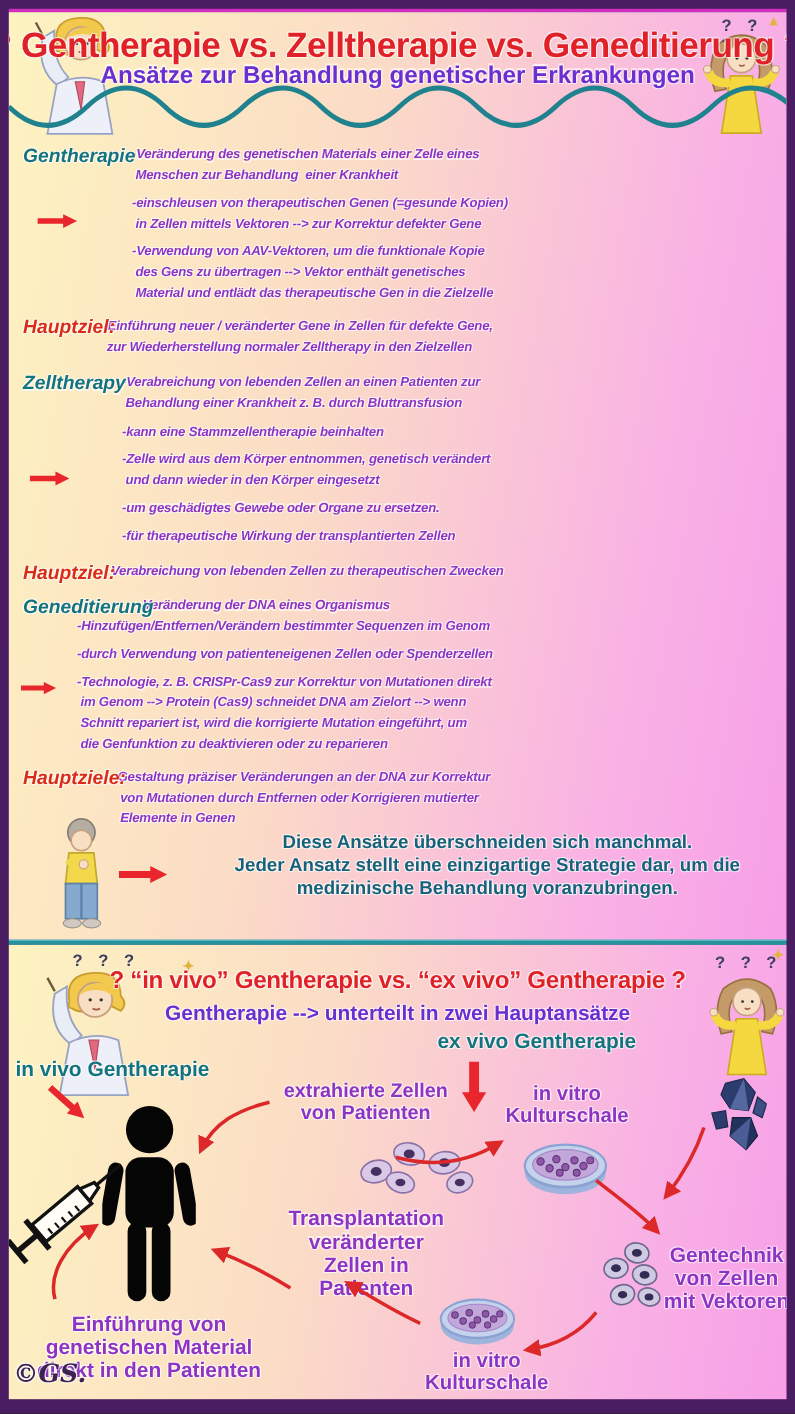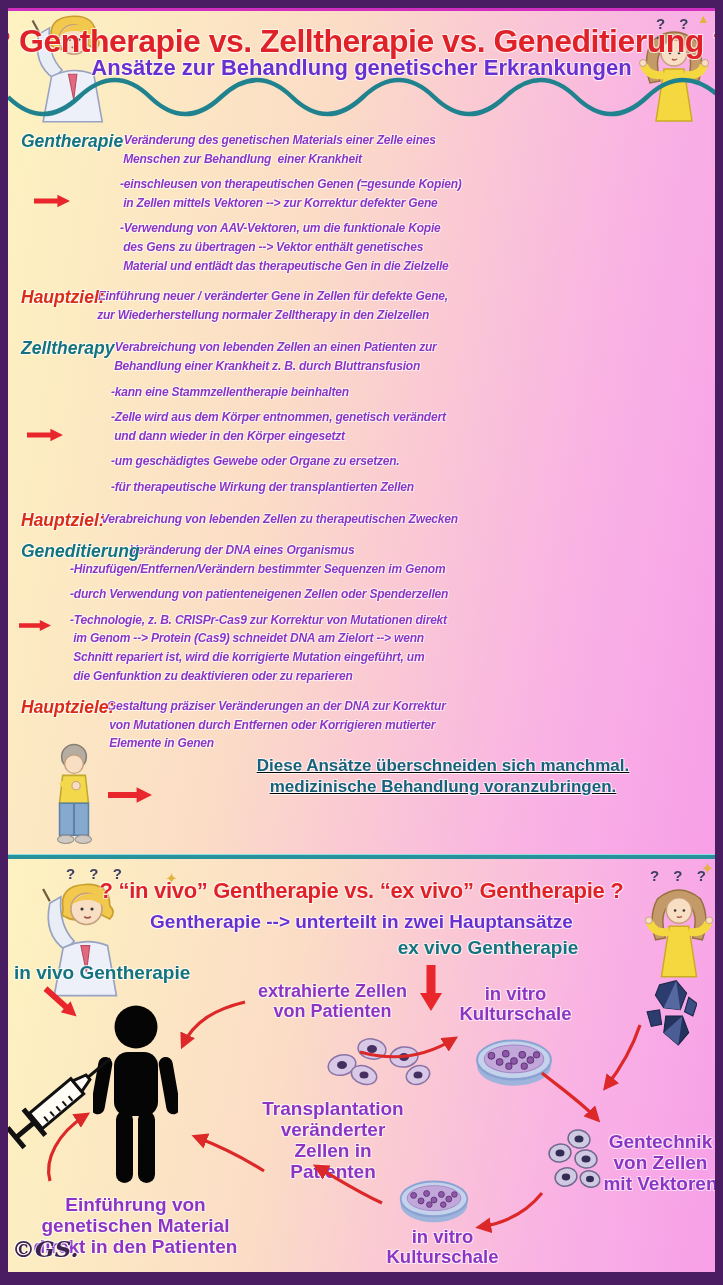--- a/index.html
+++ b/index.html
@@ -18,21 +18,21 @@
   .wave{position:absolute;top:56px;left:0;}
   .entries{position:absolute;top:120px;left:0;right:0;}
   .entry{position:relative;font-style:italic;}
   .entry-label{position:absolute;left:13px;top:0;font-size:17.5px;}
   .teal{color:#13737e;}
   .redlbl{color:#d92c18;}
   .entry-body{font-size:12px;line-height:18.6px;color:#8d34c4;letter-spacing:-.2px;}
   .bullet{white-space:pre-wrap;margin-bottom:7px;}
   .bullet:last-child{margin-bottom:0;}
   .block-arrow{position:absolute;}
-  .note{position:relative;margin-top:2px;height:118px;text-decoration:underline;}
+  .note{position:relative;margin-top:2px;height:118px;}
   .note-text{margin-left:190px;width:490px;text-align:center;color:#16627b;font-size:17px;line-height:21px;}
   .figure{position:absolute;}
   .qmarks{position:absolute;color:#3c3f63;font-size:15px;letter-spacing:5px;}
   .sparkle{position:absolute;color:#e3b33c;font-size:13px;}
   .b-title{position:absolute;top:19px;left:50%;transform:translateX(-50%);white-space:nowrap;
            font-size:22px;color:#e02127;letter-spacing:-.3px;}
   .b-subtitle{position:absolute;top:52px;left:0;width:100%;text-align:center;font-size:19px;color:#6a2fd0;}
   .b-teal{position:absolute;color:#13737e;font-size:19px;white-space:pre-wrap;}
   .p-label{position:absolute;color:#8d34c4;text-align:center;white-space:pre-wrap;line-height:1.1;}
   .overlay{position:absolute;left:0;top:0;pointer-events:none;}
@@ -168,20 +168,21 @@
           <rect x="17" y="58" width="28" height="31" fill="#85a9cf" stroke="#5d82a8" stroke-width="1.5"></rect>
           <line x1="31" y1="58" x2="31" y2="89" stroke="#5d82a8" stroke-width="2"></line>
           <ellipse cx="23" cy="93" rx="8" ry="4" fill="#cfc9c2" stroke="#9a948c"></ellipse>
           <ellipse cx="40" cy="93" rx="8" ry="4" fill="#cfc9c2" stroke="#9a948c"></ellipse>
         </svg>
         <svg class="block-arrow" style="left:100px;top:32px" width="44" height="16" viewBox="0 0 40 14">
           <path d="M0 4.2 H26 V0 L40 7 L26 14 V9.8 H0 Z" fill="#e8262b"></path>
           </svg>
         <div class="note-text halo">
           <div>Diese Ansätze überschneiden sich manchmal.</div>
+          <div>Jeder Ansatz stellt eine einzigartige Strategie dar, um die</div>
           <div>medizinische Behandlung voranzubringen.</div>
         </div>
       </div>
 
     </div>
   </div>
 
   <div class="divider"></div>
 
   <div class="panel panel-bottom">

